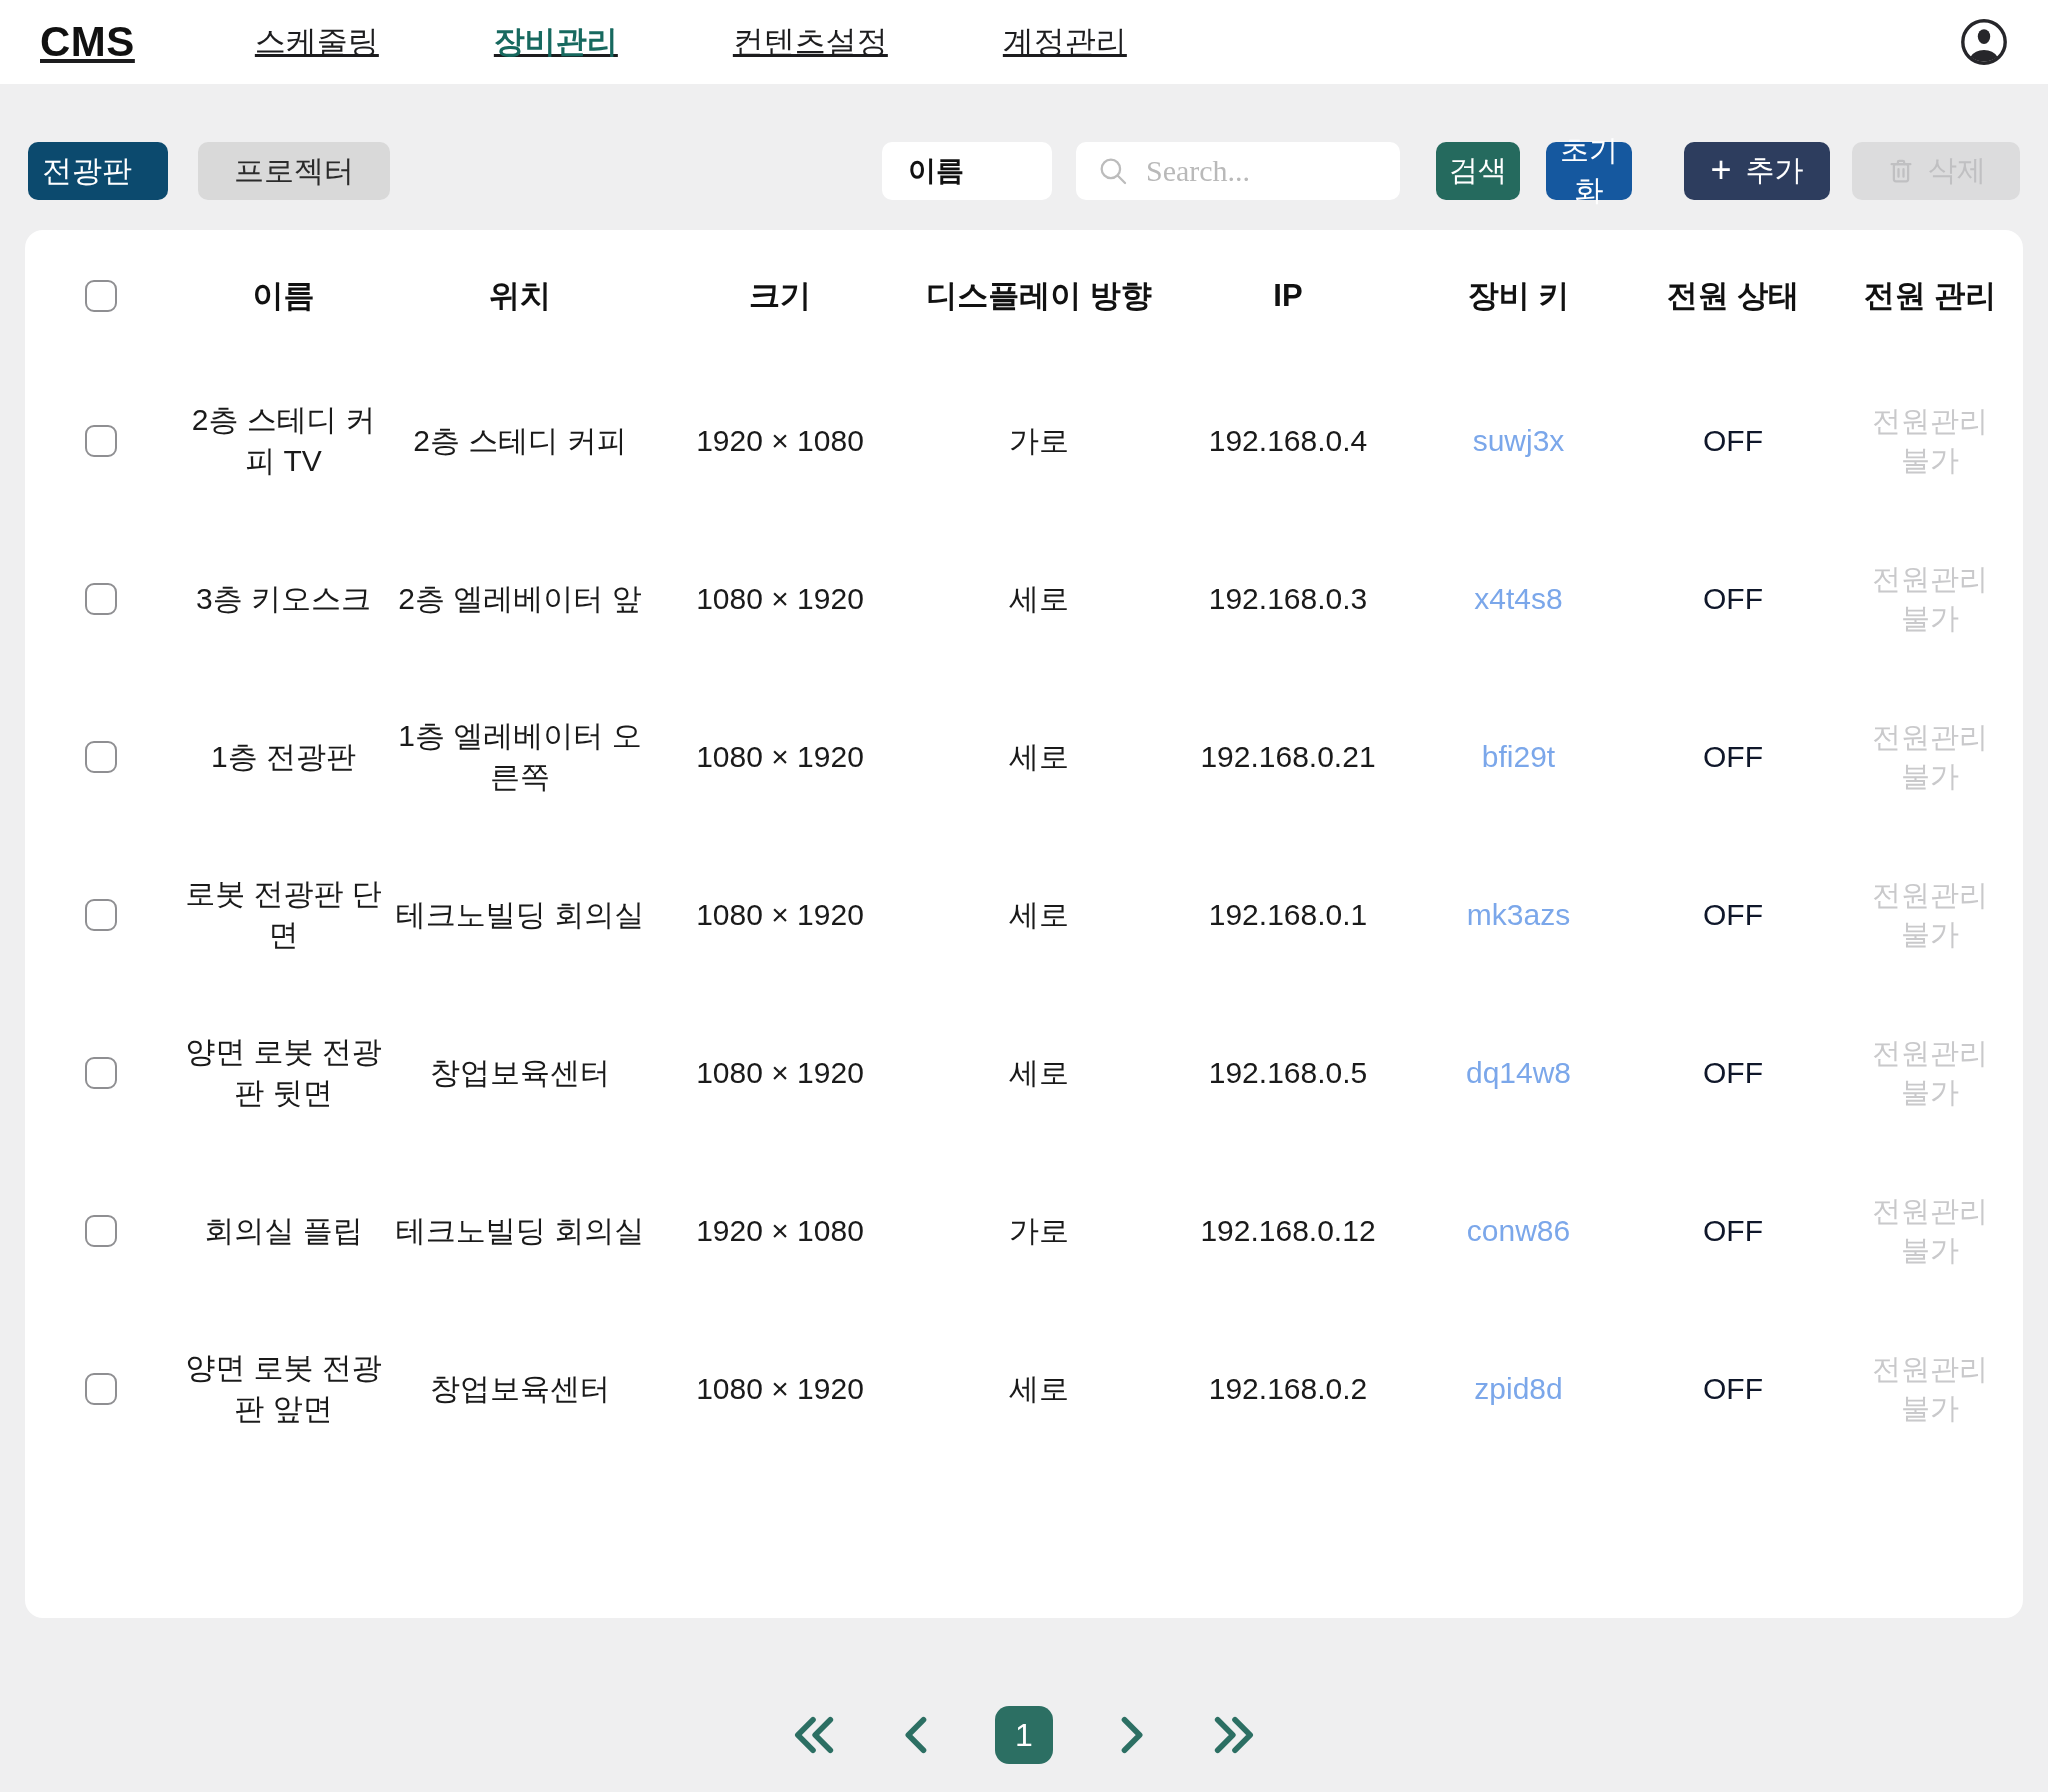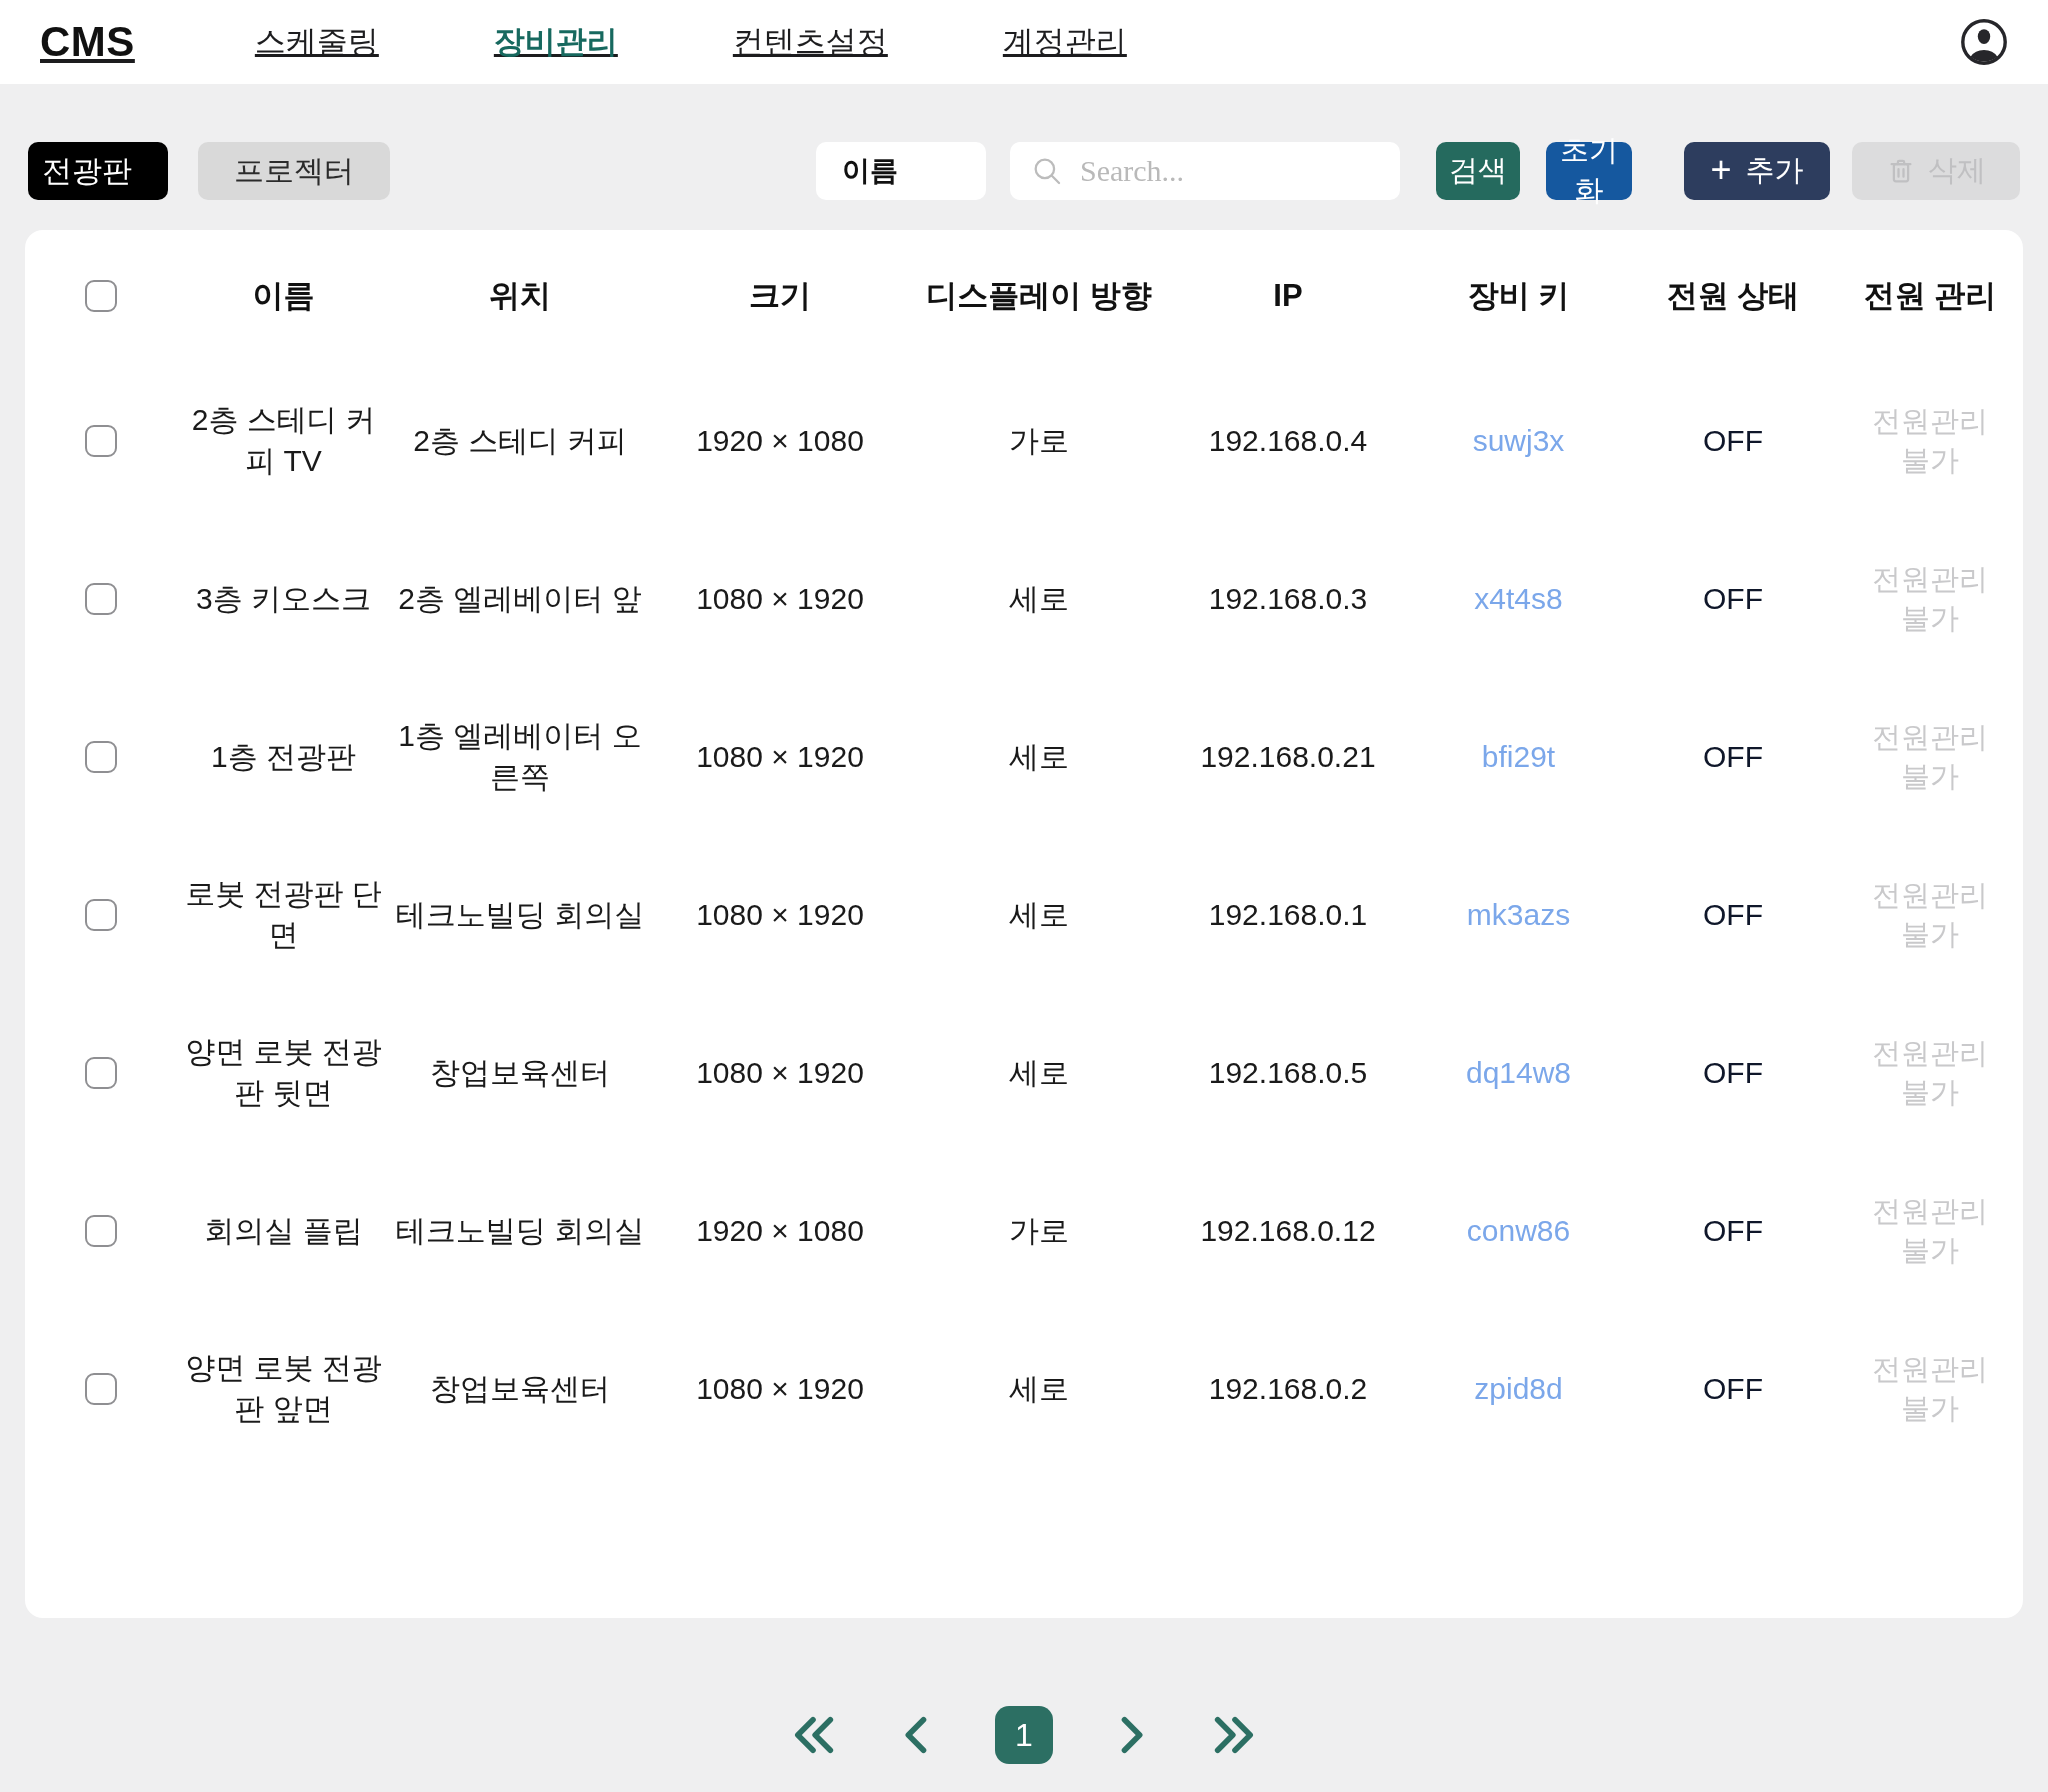--- a/index.html
+++ b/index.html
@@ -28,31 +28,31 @@
   
   .toolbar {
     margin:58px 28px 0 28px;
     display:flex; align-items:center;
   }
   .type-tabs { display:flex; gap:30px; }
   .tab-btn {
     height:58px; padding:0 36px; border:none; border-radius:10px;
     font-size:30px; font-family:inherit; cursor:pointer;
   }
-  .tab-btn.active { background:#000000; color:#ffffff;padding-left:14px; }
+  .tab-btn.active { background:#0c4a6e; color:#ffffff;padding-left:14px; }
   .tab-btn.inactive { background:#d9d9d9; color:#2b2b2b; }
 
   .toolbar-right { margin-left:auto; display:flex; align-items:center; }
   .filter-select {
     width:170px; height:58px; background:#ffffff; border-radius:10px;
     display:flex; align-items:center; padding:0 26px;
     font-size:28px; font-weight:bold; color:#111; cursor:pointer;
   }
   .search-box {
-    width:390px; height:58px; background:#ffffff; border-radius:10px;
+    width:324px; height:58px; background:#ffffff; border-radius:10px;
     display:flex; align-items:center; padding:0 20px; margin-left:24px;
   }
   .search-box svg { width:34px; height:34px; flex:0 0 auto; }
   .search-box input {
     border:none; outline:none; background:transparent;
     font-family:"Liberation Serif", serif; font-size:30px; color:#444;
     margin-left:16px; width:100%;
   }
   .search-box input::placeholder { color:#b9b9b9; }
 

